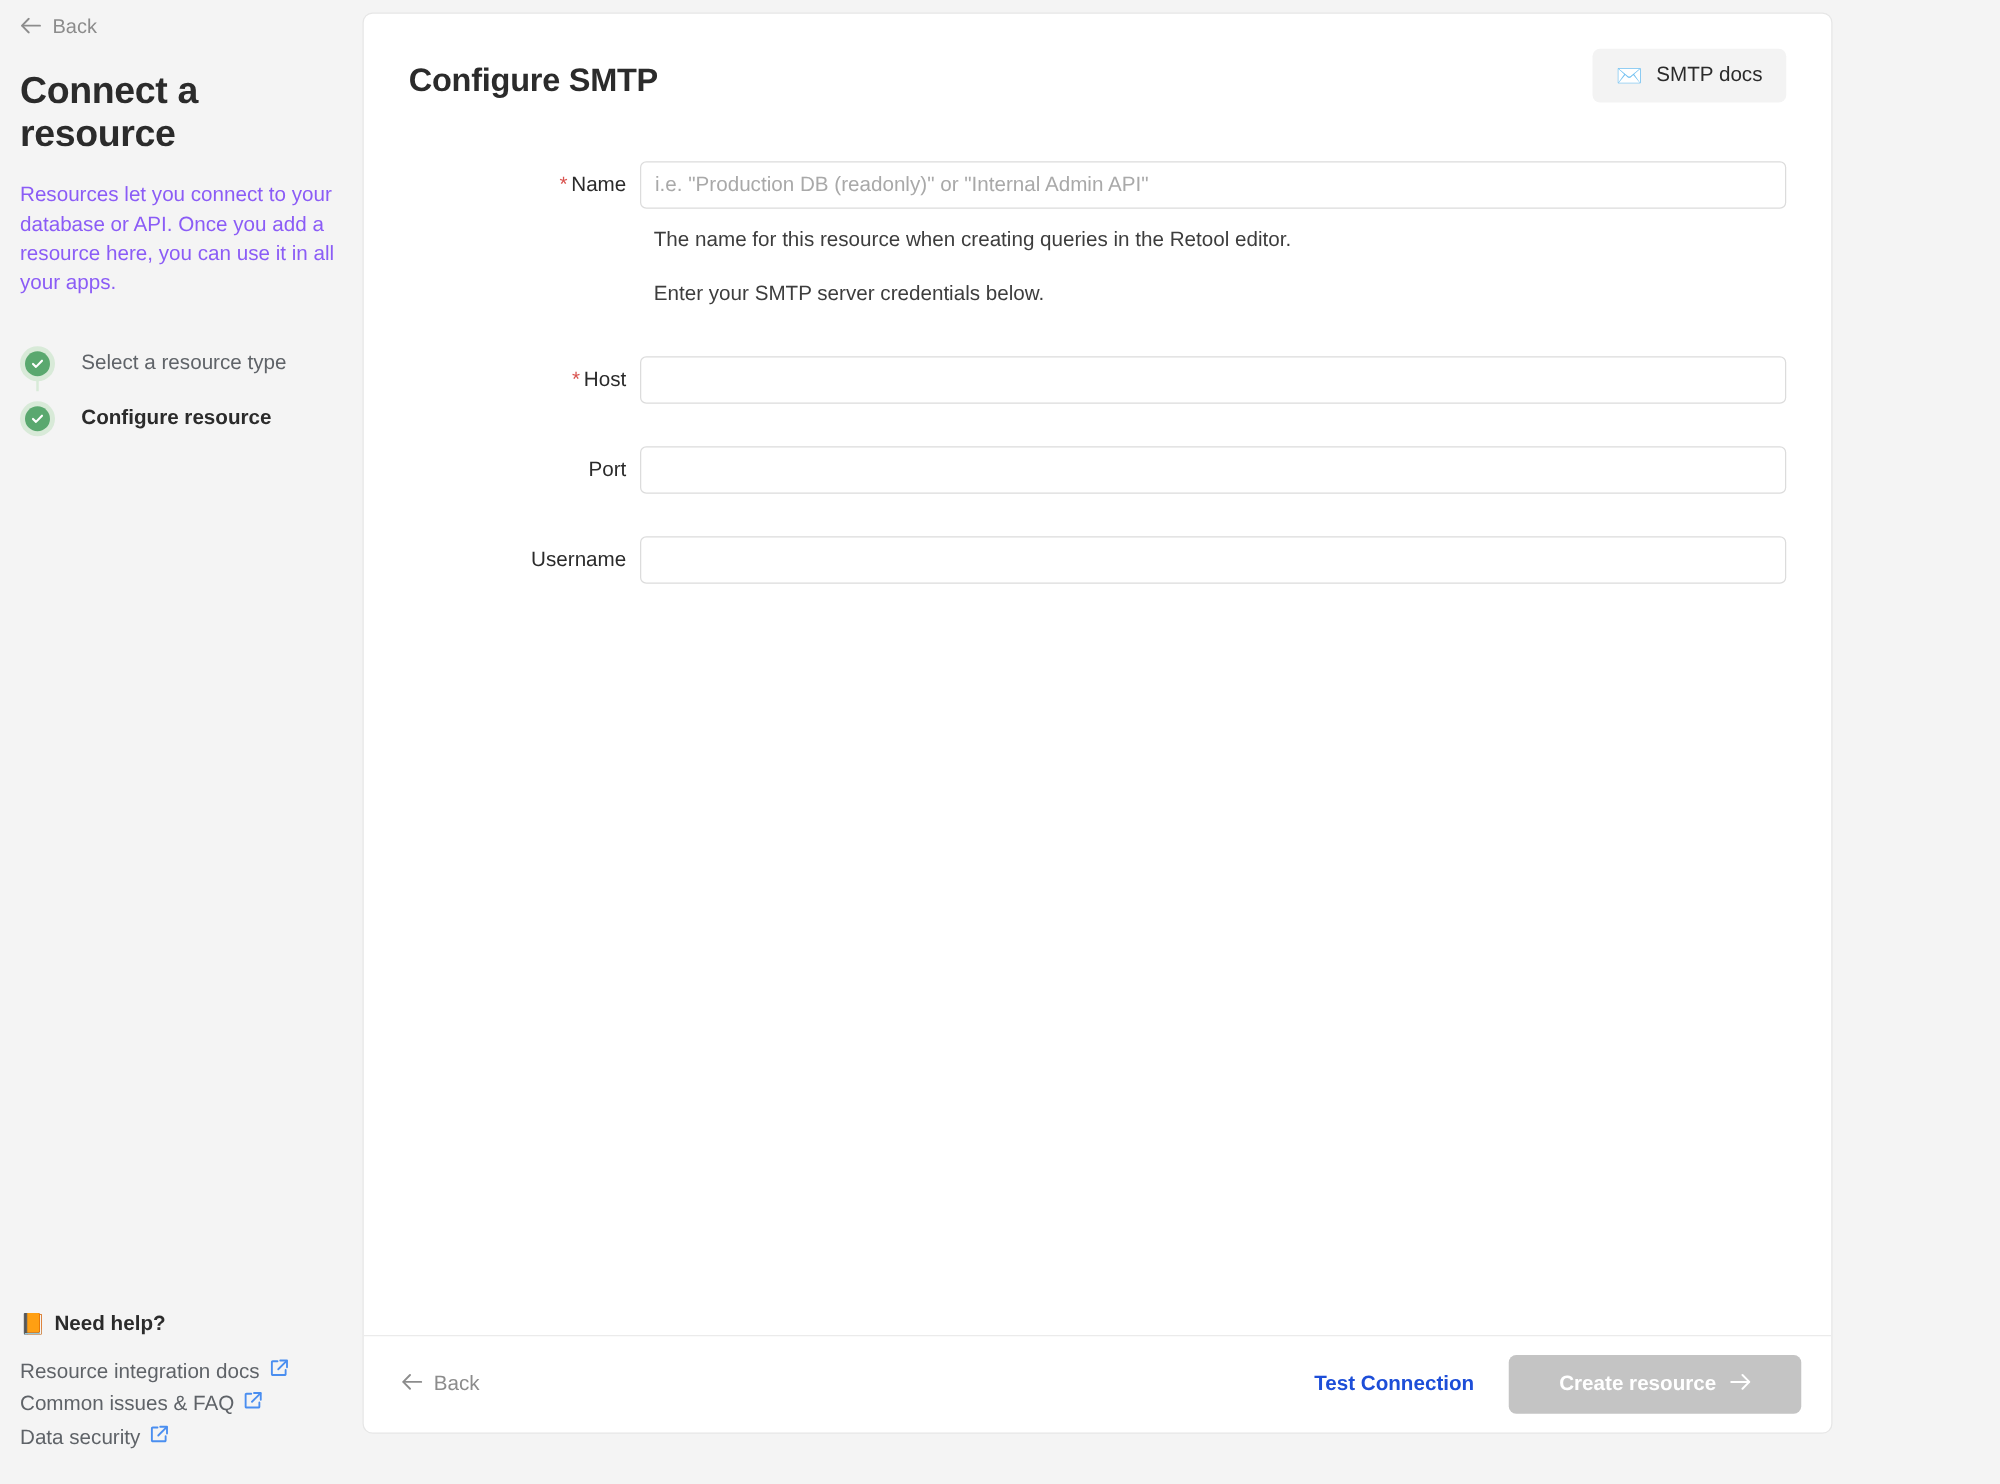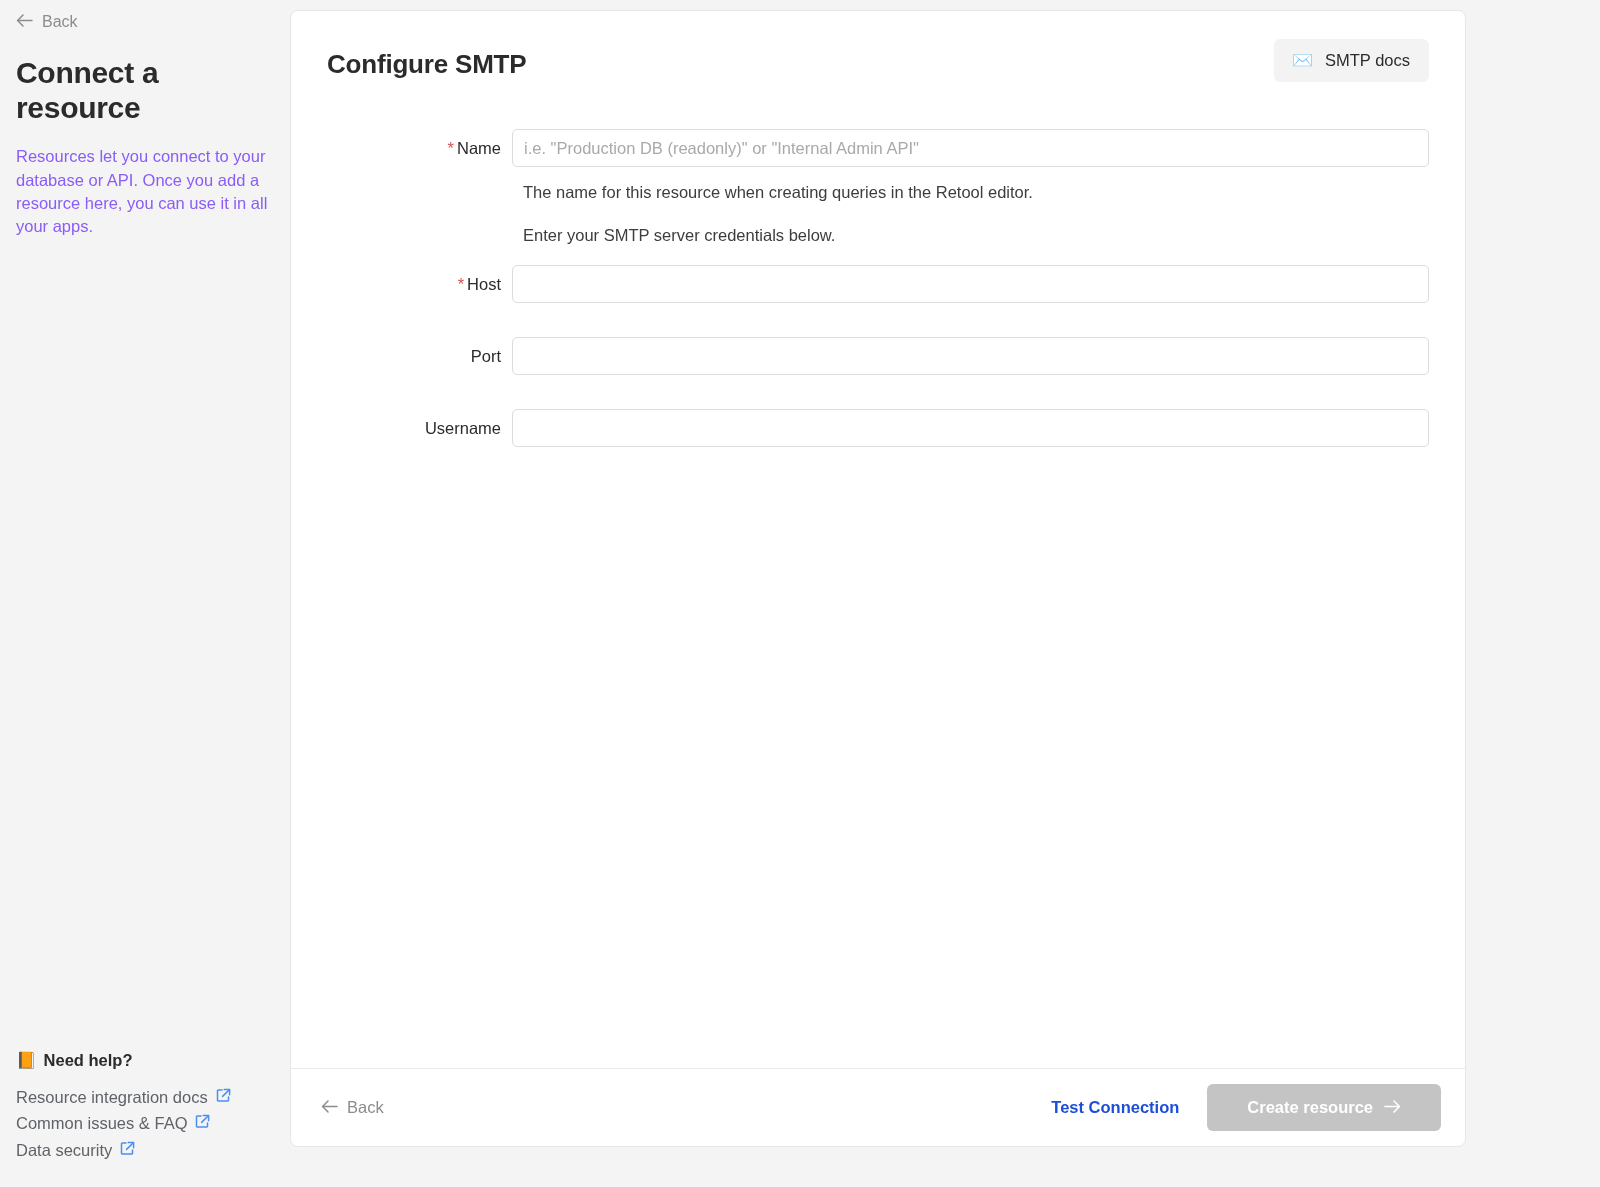--- a/index.html
+++ b/index.html
@@ -225,21 +225,21 @@
   }
   .helper-spacer { width: 185px; min-width: 185px; }
   .helper-text {
     font-size: 16.5px;
     color: #3d3d3d;
     padding-left: 11px;
   }
   .section-note {
     display: flex;
     margin-top: 24px;
-    margin-bottom: 20px;
+    margin-bottom: 40px;
   }
   .gap-16 { height: 18px; }
 
   
   .panel-footer {
     border-top: 1px solid #ebebeb;
     height: 78px;
     display: flex;
     align-items: center;
     justify-content: space-between;
@@ -297,20 +297,46 @@
           <path d="M7 1L1.6 6.5L7 12" stroke="#8c8c8c" stroke-width="1.5" stroke-linecap="round" stroke-linejoin="round"></path>
           <path d="M1.9 6.5H16" stroke="#8c8c8c" stroke-width="1.5" stroke-linecap="round"></path>
         </svg>
       </span>
       <span>Back</span>
     </div>
 
     <h1 class="sb-title">Connect a resource</h1>
     <p class="sb-desc">Resources let you connect to your database or API. Once you add a resource here, you can use it in all your apps.</p>
 
+    <div class="steps">
+
+      <div class="step">
+        <span class="step-ring">
+          <span class="step-dot">
+            <svg width="12" height="12" viewBox="0 0 12 12" fill="none" aria-hidden="true">
+              <path d="M2.4 6.2L4.8 8.5L9.6 3.6" stroke="#ffffff" stroke-width="1.7" stroke-linecap="round" stroke-linejoin="round"></path>
+            </svg>
+          </span>
+        </span>
+        <span class="step-label">Select a resource type</span>
+        <span class="step-connector"></span>
+      </div>
+
+      <div class="step active">
+        <span class="step-ring">
+          <span class="step-dot">
+            <svg width="12" height="12" viewBox="0 0 12 12" fill="none" aria-hidden="true">
+              <path d="M2.4 6.2L4.8 8.5L9.6 3.6" stroke="#ffffff" stroke-width="1.7" stroke-linecap="round" stroke-linejoin="round"></path>
+            </svg>
+          </span>
+        </span>
+        <span class="step-label">Configure resource</span>
+      </div>
+
+    </div>
 
     <div class="help-block">
       <div class="help-title">
         <span>📙</span>
         <span>Need help?</span>
       </div>
 
       <div class="help-link">
         <span>Resource integration docs</span>
         <span class="ext-icon">

